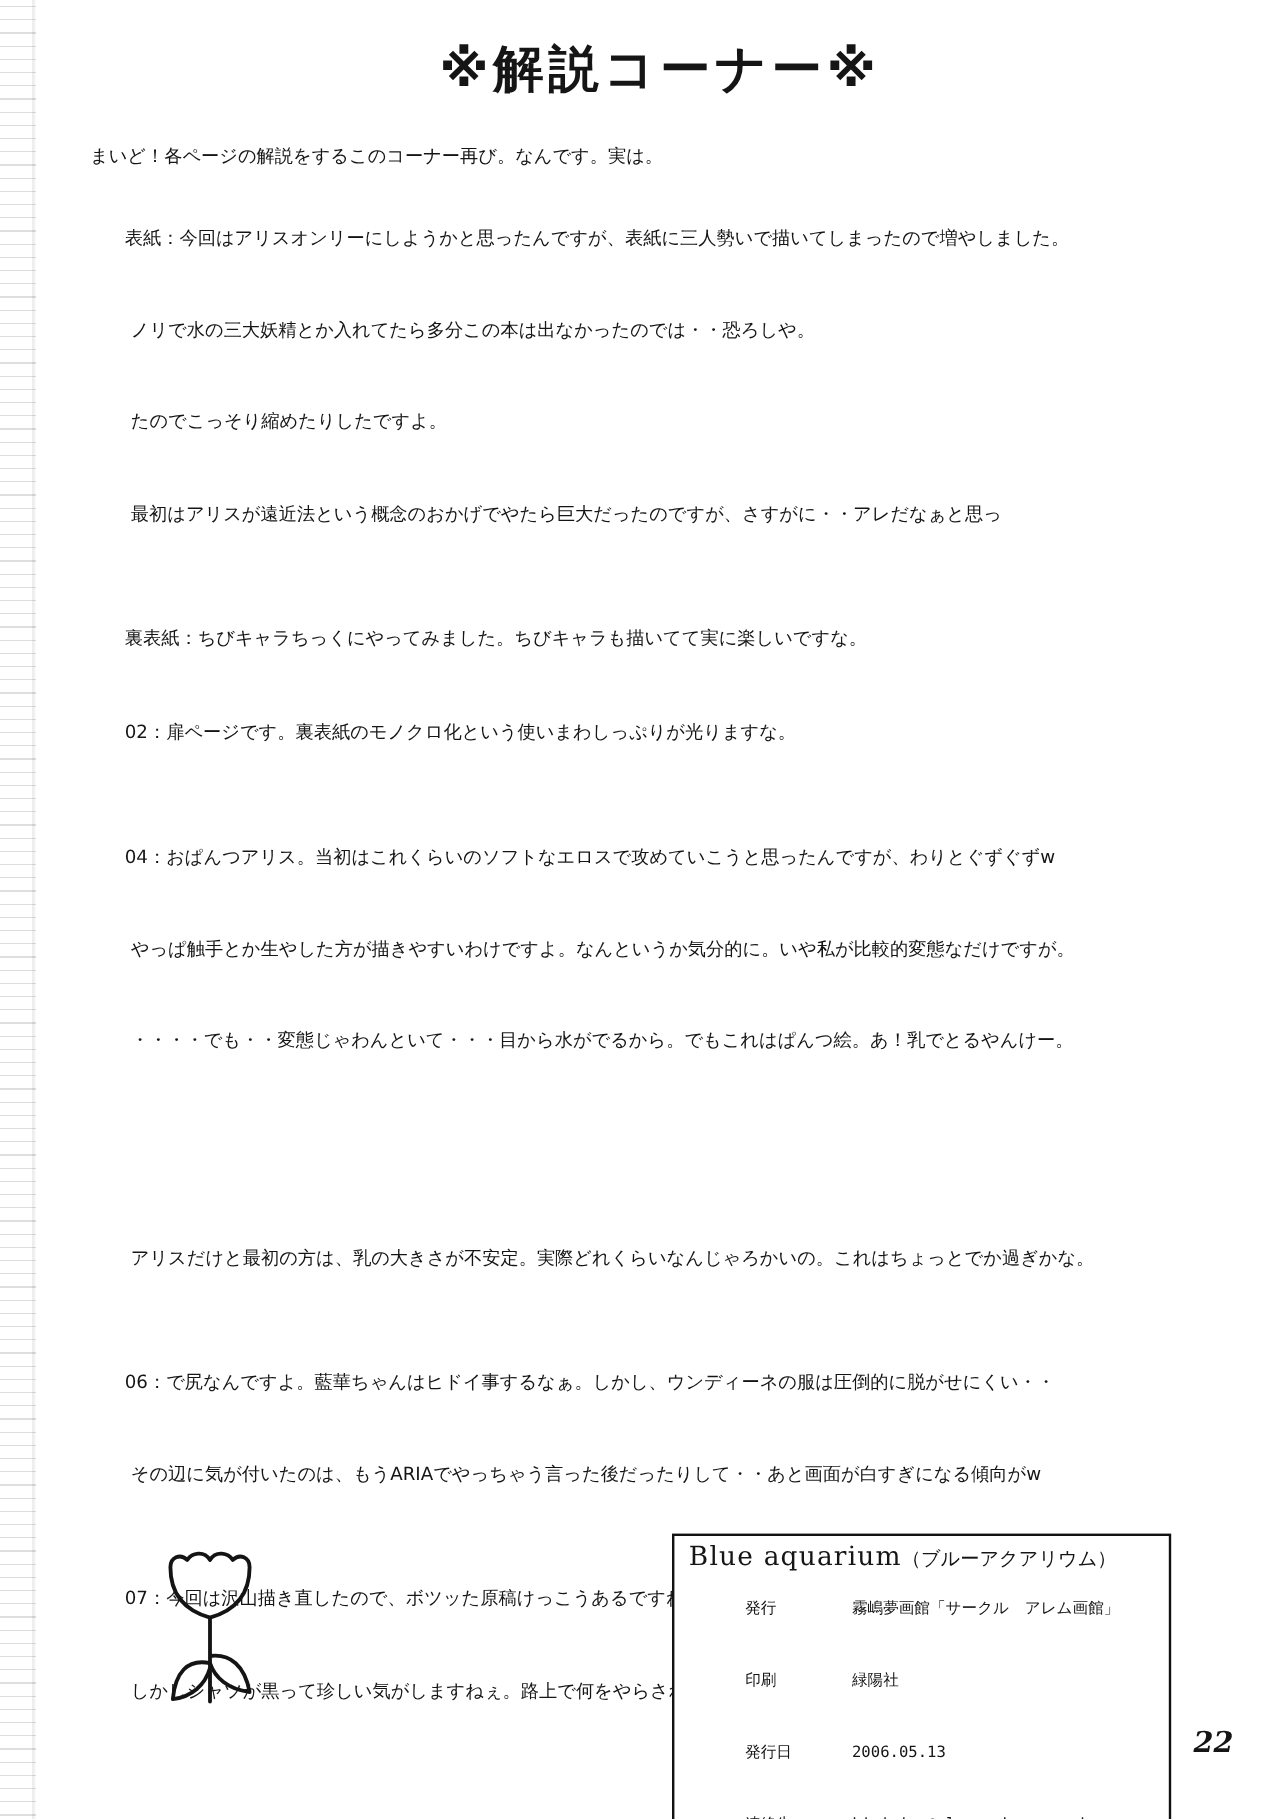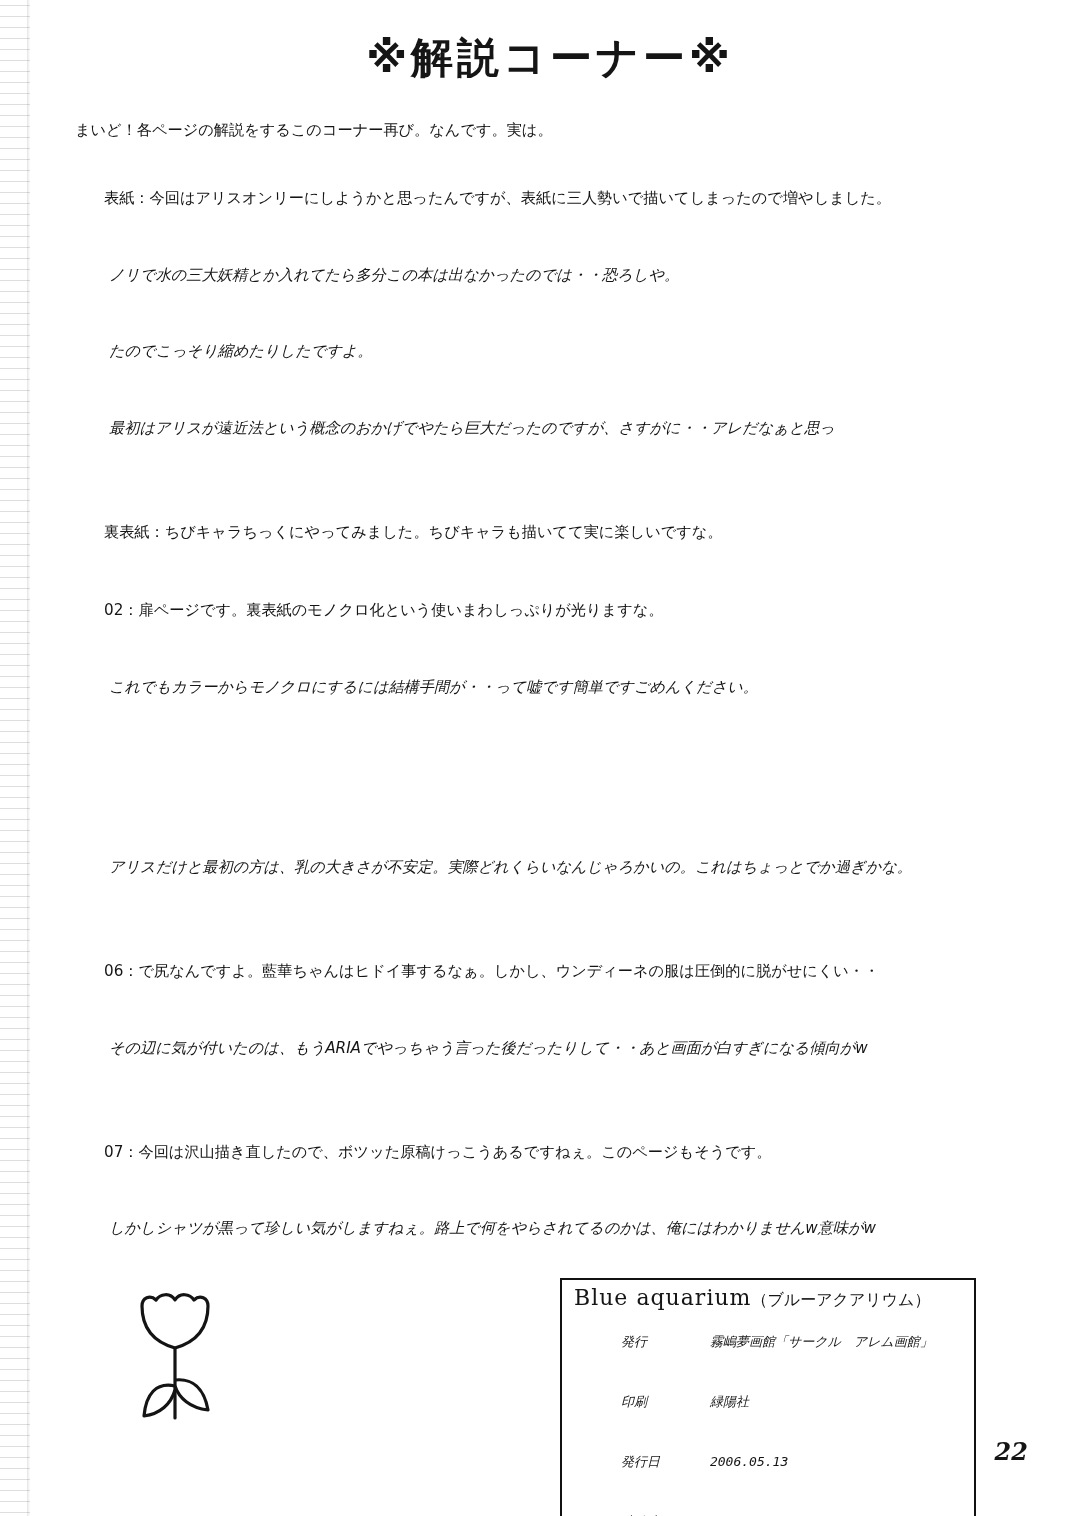--- a/index.html
+++ b/index.html
@@ -68,21 +68,20 @@
     margin: 0 0 2px 0;
     white-space: pre-wrap;
   }
   .para.gap {
     margin-top: 17px;
   }
   .indent {
     display: block;
     padding-left: 34px;
     white-space: pre-wrap;
-    font-style: italic;
   }
 
   
   .tulip {
     position: absolute;
     left: 100px;
     top: 1290px;
     width: 90px;
     height: 135px;
   }
@@ -106,21 +105,20 @@
     letter-spacing: 1px;
     margin-bottom: 2px;
   }
   .colophon .title .ruby {
     font-family: "DejaVu Sans", sans-serif;
     font-size: 16px;
     letter-spacing: 0;
   }
   .colophon .row {
     white-space: pre;
-    font-style: italic;
   }
   .colophon .row .lbl {
     display: inline-block;
     min-width: 76px;
   }
 
   .page-number {
     position: absolute;
     right: 42px;
     bottom: 26px;
@@ -149,23 +147,27 @@
       <span class="indent">たのでこっそり縮めたりしたですよ。</span>
       <span class="indent">最初はアリスが遠近法という概念のおかげでやたら巨大だったのですが、さすがに・・アレだなぁと思っ</span>
     </p>
 
     <p class="para">
       <span>裏表紙：ちびキャラちっくにやってみました。ちびキャラも描いてて実に楽しいですな。</span>
     </p>
 
     <p class="para">
       <span>02：扉ページです。裏表紙のモノクロ化という使いまわしっぷりが光りますな。</span><br>
-      <span class="indent">これでもカラーからモノクロにするには結構手間が・・って嘘です簡単ですごめんください。</span>
-    </p>
-
+    </p>
+
+    <p class="para">
+      <span>04：おぱんつアリス。当初はこれくらいのソフトなエロスで攻めていこうと思ったんですが、わりとぐずぐずw</span><br>
+      <span class="indent">やっぱ触手とか生やした方が描きやすいわけですよ。なんというか気分的に。いや私が比較的変態なだけですが。</span>
+      <span class="indent">・・・・でも・・変態じゃわんといて・・・目から水がでるから。でもこれはぱんつ絵。あ！乳でとるやんけー。</span>
+    </p>
 
     <p class="para">
       <br>
       <span class="indent">アリスだけと最初の方は、乳の大きさが不安定。実際どれくらいなんじゃろかいの。これはちょっとでか過ぎかな。</span>
     </p>
 
     <p class="para">
       <span>06：で尻なんですよ。藍華ちゃんはヒドイ事するなぁ。しかし、ウンディーネの服は圧倒的に脱がせにくい・・</span><br>
       <span class="indent">その辺に気が付いたのは、もうARIAでやっちゃう言った後だったりして・・あと画面が白すぎになる傾向がw</span>
     </p>

